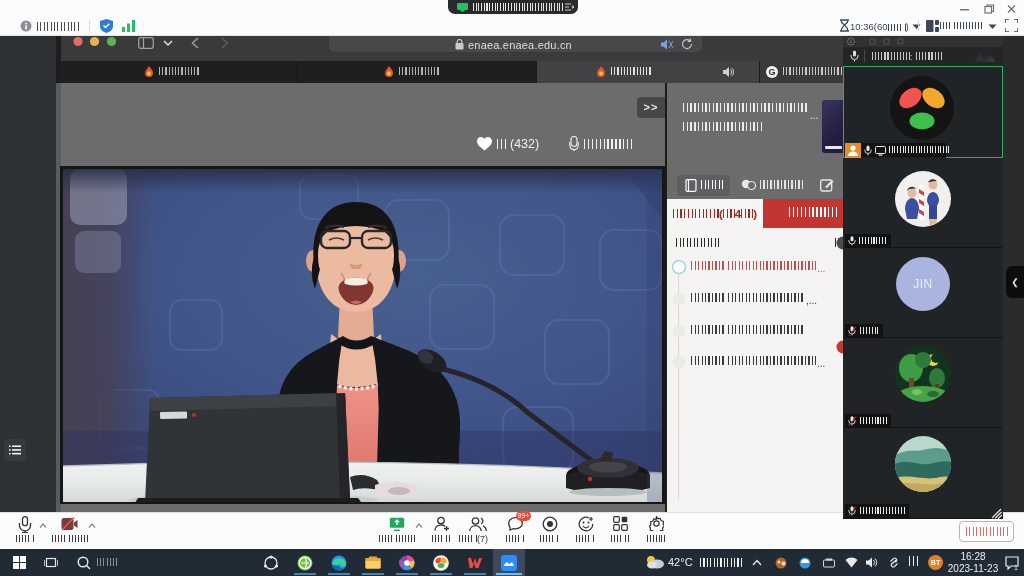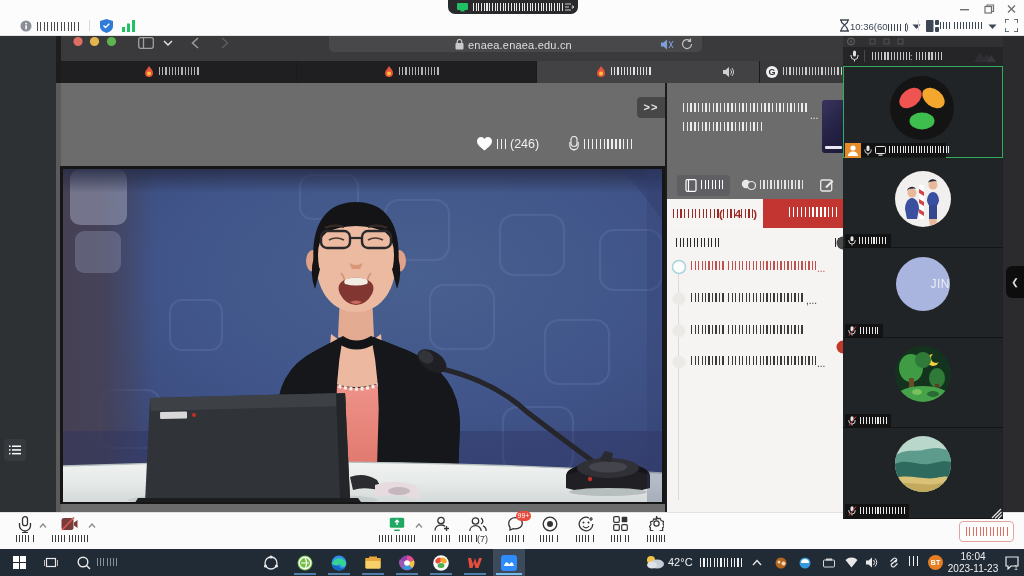--- a/index.html
+++ b/index.html
@@ -144,21 +144,21 @@
       <span style="display:block;width:70px;height:8px;background:repeating-linear-gradient(90deg,#cccccc 0 1.23px,transparent 1.23px 3.2px);"></span>
     </span>
 <div style="position:absolute;left:56px;top:83px;width:5px;height:429px;background:#595b5d;"></div>
 <div style="position:absolute;left:61px;top:83px;width:606px;height:429px;background:#6c6c6c;"></div>
 <svg style="position:absolute;left:477px;top:137px" width="15" height="14" viewBox="0 0 15 14">
       <path d="M7.5 13.5C4 10.5 0 8 0 4.2 0 1.8 1.8 0 4.1 0 5.5 0 6.8 0.8 7.5 2 8.2 0.8 9.5 0 10.9 0 13.2 0 15 1.8 15 4.2 15 8 11 10.5 7.5 13.5z" fill="#fff"></path>
     </svg>
 <span style="position:absolute;left:497px;top:139px">
       <span style="display:block;width:12px;height:10px;background:repeating-linear-gradient(90deg,#f0f0f0 0 1.47px,transparent 1.47px 3.9px);"></span>
     </span>
-<div style="position:absolute;left:510px;top:137px;width:48px;height:14px;font-size:12.5px;color:#f0f0f0;">(246)</div>
+<div style="position:absolute;left:510px;top:137px;width:48px;height:14px;font-size:12.5px;color:#f0f0f0;">(432)</div>
 <svg style="position:absolute;left:569px;top:136px" width="10" height="15" viewBox="0 0 10 15">
       <rect x="2" y="0.5" width="6" height="10" rx="3" fill="none" stroke="#e8e8e8" stroke-width="1.2"></rect>
       <path d="M0.8 6v3.5a4.2 4.2 0 008.4 0V6M5 13.5v1.5" stroke="#e8e8e8" stroke-width="1.2" fill="none"></path>
     </svg>
 <span style="position:absolute;left:584px;top:139px">
       <span style="display:block;width:48px;height:10px;background:repeating-linear-gradient(90deg,#f0f0f0 0 1.47px,transparent 1.47px 3.9px);"></span>
     </span>
 <div style="position:absolute;left:637px;top:97px;width:28px;height:21px;background:#474747;border-radius:4px 0 0 4px;color:#e8e8e8;font-size:11px;font-weight:bold;text-align:center;line-height:20px;letter-spacing:1px;">&gt;&gt;</div>
 <div style="position:absolute;left:60px;top:166px;width:605px;height:338px;background:#161616;"></div>
 <svg style="position:absolute;left:63px;top:169px" width="599" height="333" viewBox="0 0 599 333">
@@ -525,21 +525,21 @@
       <div style="position:absolute;left:2px;top:76px;width:46px;height:14px;background:rgba(16,16,16,0.88);"></div>
       <svg style="position:absolute;left:5px;top:78px" width="8" height="10" viewBox="0 0 8 10">
         <rect x="2.5" y="0.3" width="3" height="5" rx="1.5" fill="#e8e8e8"></rect>
         <path d="M0.8 4v0.8a3.2 3.2 0 006.4 0V4M4 8.2v1.3" stroke="#e8e8e8" stroke-width="0.9" fill="none"></path>
       </svg>
       <span style="position:absolute;left:16px;top:78.5px">
         <span style="display:block;width:27px;height:7px;background:repeating-linear-gradient(90deg,#e8e8e8 0 1.1px,transparent 1.1px 2.9px);"></span>
       </span>
     </div>
 <div style="position:absolute;left:843px;top:248px;width:160px;height:90px;background:#212427;border-bottom:1px solid #141414;">
-      <div style="position:absolute;left:53px;top:9px;width:54px;height:54px;border-radius:50%;background:#a9b4df;color:#f8f8fa;font-size:12px;text-align:right;line-height:54px;letter-spacing:0.5px;color:#eceef5;">JIN</div>
+      <div style="position:absolute;left:53px;top:9px;width:54px;height:54px;border-radius:50%;background:#a9b4df;color:#f8f8fa;font-size:12px;text-align:center;line-height:54px;letter-spacing:0.5px;color:#eceef5;">JIN</div>
       <div style="position:absolute;left:2px;top:76px;width:38px;height:14px;background:rgba(16,16,16,0.88);"></div>
       <svg style="position:absolute;left:5px;top:78px" width="9" height="10" viewBox="0 0 9 10">
         <rect x="2.5" y="0.3" width="3" height="5" rx="1.5" fill="#e8e8e8"></rect>
         <path d="M0.8 4v0.8a3.2 3.2 0 006.4 0V4M4 8.2v1.3" stroke="#e8e8e8" stroke-width="0.9" fill="none"></path>
         <path d="M1 9.5L8 0.5" stroke="#d04545" stroke-width="1"></path>
       </svg>
       <span style="position:absolute;left:17px;top:78.5px">
         <span style="display:block;width:18px;height:7px;background:repeating-linear-gradient(90deg,#e8e8e8 0 1.1px,transparent 1.1px 2.9px);"></span>
       </span>
     </div>
@@ -708,18 +708,18 @@
       <path d="M0 3.5h2.5L6 0.5v10L2.5 7.5H0z" fill="#e8e8e8"></path>
       <path d="M7.5 3a3.5 3.5 0 010 5M9 1.5a5.5 5.5 0 010 8" stroke="#e8e8e8" stroke-width="1" fill="none"></path>
     </svg>
 <svg style="position:absolute;left:888px;top:557px" width="12" height="11" viewBox="0 0 12 11">
       <path d="M4 7L8 3M2.5 4.5l3-3a2 2 0 012.8 2.8l-1 1M9.5 6.5l-3 3a2 2 0 01-2.8-2.8l1-1" stroke="#e8e8e8" stroke-width="1.1" fill="none"></path>
     </svg>
 <span style="position:absolute;left:909px;top:556px">
       <span style="display:block;width:12px;height:10px;background:repeating-linear-gradient(90deg,#f0f0f0 0 1.47px,transparent 1.47px 3.9px);"></span>
     </span>
 <div style="position:absolute;left:928px;top:555px;width:15px;height:15px;border-radius:50%;background:#e67e22;color:#fff;font-size:7px;text-align:center;line-height:15px;font-weight:bold;">BT</div>
-<div style="position:absolute;left:948px;top:551px;width:50px;height:11px;color:#f0f0f0;font-size:10px;text-align:center;">16:04</div>
+<div style="position:absolute;left:948px;top:551px;width:50px;height:11px;color:#f0f0f0;font-size:10px;text-align:center;">16:28</div>
 <div style="position:absolute;left:942px;top:563px;width:62px;height:11px;color:#f0f0f0;font-size:10px;text-align:center;">2023-11-23</div>
 <svg style="position:absolute;left:1005px;top:556px" width="14" height="14" viewBox="0 0 14 14">
       <path d="M1 1h12v9H6l-3 3v-3H1z" fill="none" stroke="#e8e8e8" stroke-width="1.2"></path>
       <text x="9" y="13.5" font-size="7" fill="#e8e8e8" font-family="Liberation Sans">1</text>
     </svg>
 </div>
 </body></html>

